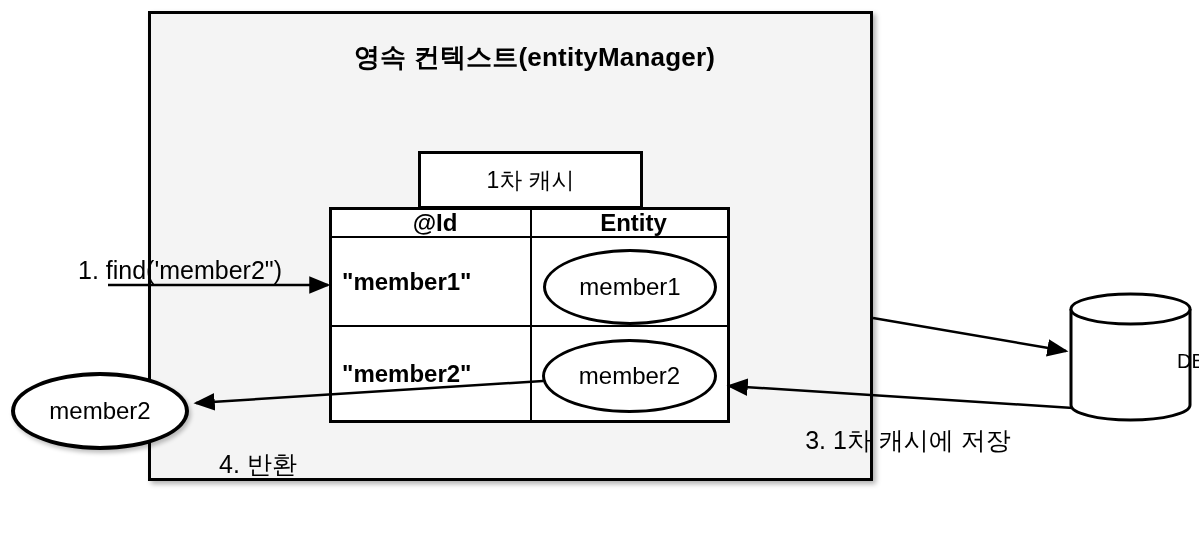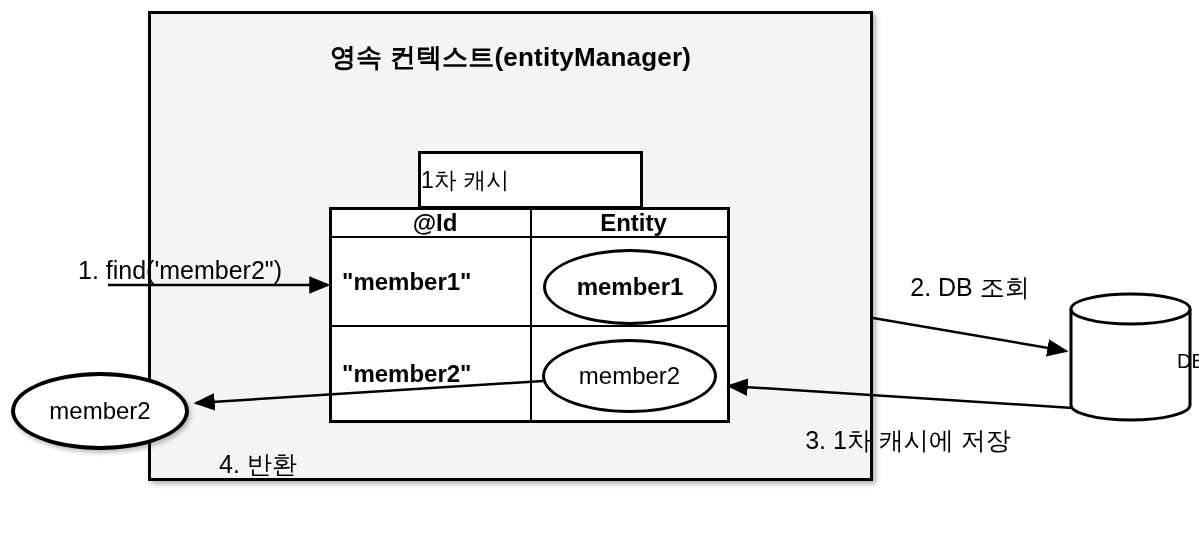--- a/index.html
+++ b/index.html
@@ -27,30 +27,31 @@
     box-sizing: border-box;
     box-shadow: 3px 3px 5px rgba(0,0,0,0.30);
   }
   .context-title {
     left: 151px; top: 40px;
     width: 719px;
     text-align: center;
     font-size: 26px;
     font-weight: bold;
     letter-spacing: 0.2px;
+    padding-left: 24px;
   }
 
   
   .cache-label-box {
     left: 418px; top: 151px;
     width: 225px; height: 58px;
     background: #ffffff;
     border: 3px solid #000000;
     box-sizing: border-box;
-    display: flex; align-items: center; justify-content: flex-start;
+    display: flex; align-items: center; justify-content: center;
     font-size: 23px;
   }
 
   
   .cache-table {
     left: 329px; top: 207px;
     width: 401px; height: 216px;
     background: #ffffff;
     border: 3px solid #000000;
     box-sizing: border-box;
@@ -79,21 +80,21 @@
 
   
   .entity-ellipse {
     border: 3px solid #000000;
     border-radius: 50%;
     background: #ffffff;
     box-sizing: border-box;
     display: flex; align-items: center; justify-content: center;
     font-size: 24px;
   }
-  .ellipse-member1 { left: 543px; top: 249px; width: 174px; height: 76px; font-weight: bold; }
+  .ellipse-member1 { left: 543px; top: 249px; width: 174px; height: 76px; }
   .ellipse-member2 { left: 542px; top: 339px; width: 175px; height: 74px; }
   .ellipse-result  {
     left: 11px; top: 372px; width: 178px; height: 78px;
     border-width: 4px;
     box-shadow: 2px 3px 4px rgba(0,0,0,0.25);
   }
 
   
   .overlay {
     left: 0; top: 0;
@@ -168,17 +169,16 @@
     <line x1="1073" y1="408" x2="729" y2="386" stroke="#000000" stroke-width="2.5" marker-end="url(#arrowhead)"></line>
 
     <line x1="543" y1="381" x2="196" y2="403" stroke="#000000" stroke-width="2.5" marker-end="url(#arrowhead)"></line>
   </svg>
 
   <div class="abs db-label">DB</div>
 
   <div class="abs step-label step1">
     <div>1. find('member2")</div>
   </div>
-  <div class="abs step-label step2">2. DB 조회</div>
   <div class="abs step-label step3">3. 1차 캐시에 저장</div>
   <div class="abs step-label step4">4. 반환</div>
 
 </div>
 
 </body></html>

